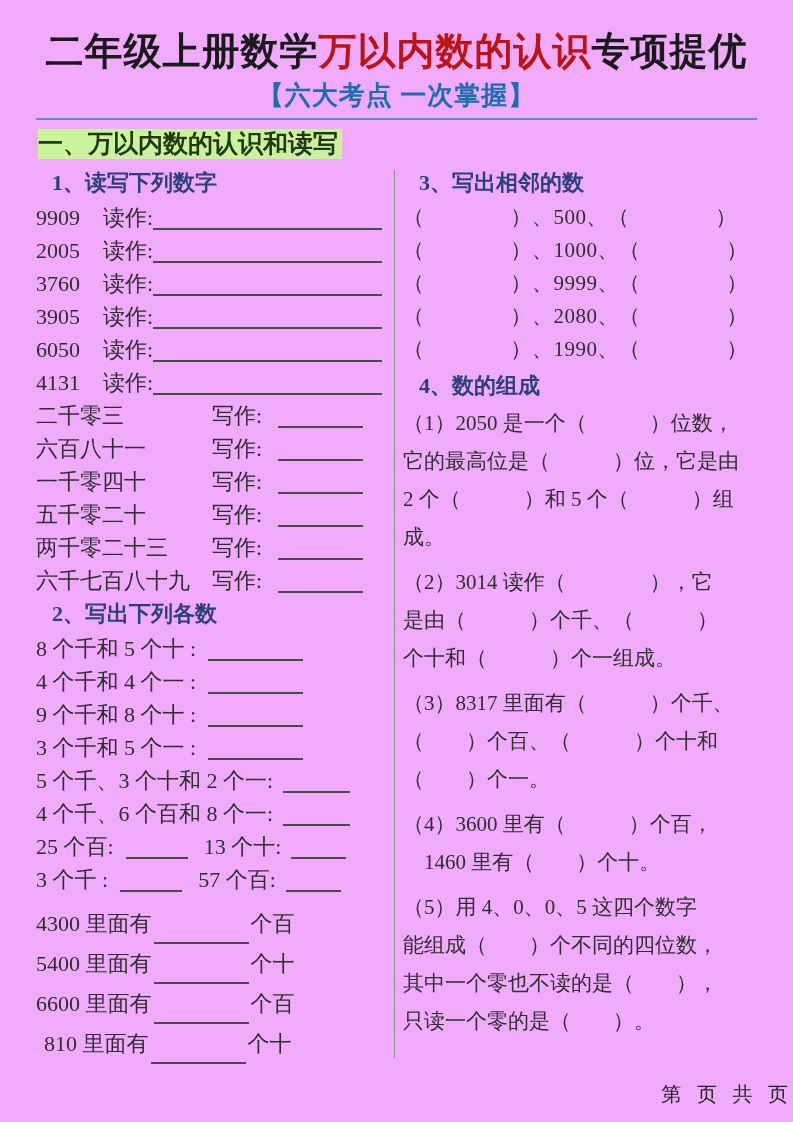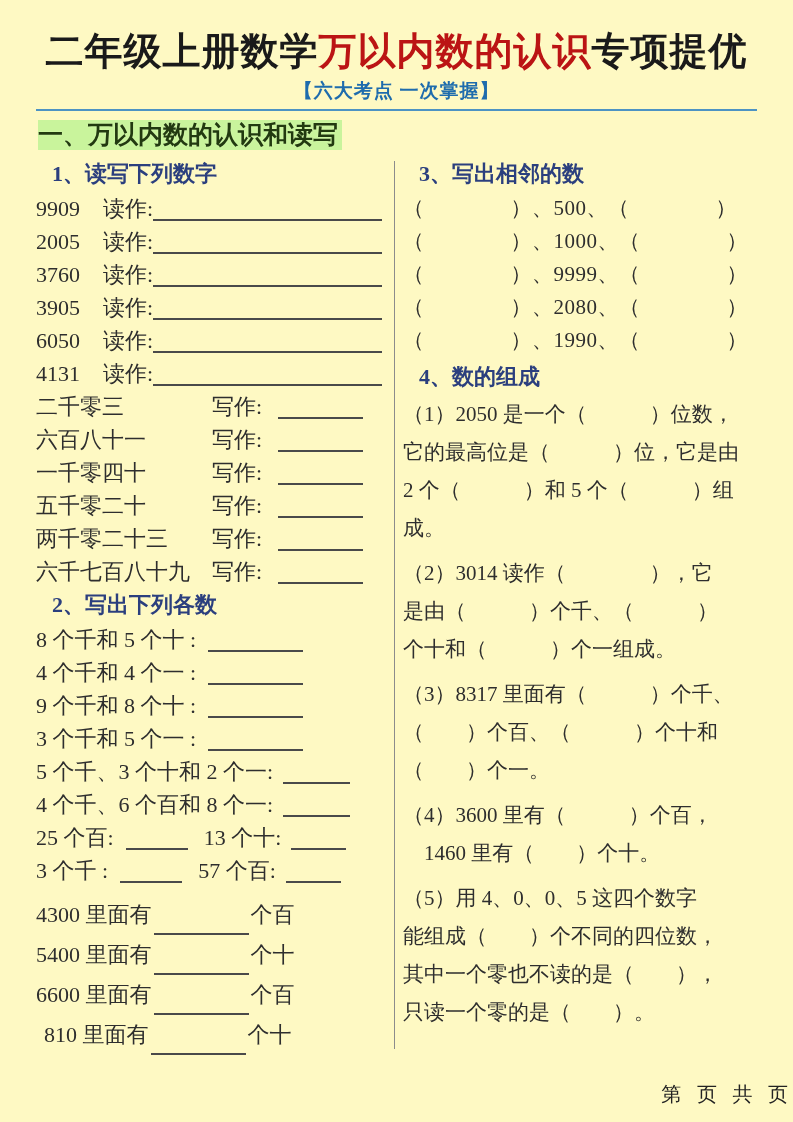--- a/index.html
+++ b/index.html
@@ -1,30 +1,30 @@
 <!DOCTYPE html>
 <html><head>
 <meta charset="utf-8">
 <style>
   * { margin: 0; padding: 0; box-sizing: border-box; }
   html, body { background: #efefef; }
   body { font-family: "Liberation Serif", "DejaVu Serif", serif; color: #2e2e2e; }
   .page {
-    width: 793px; height: 1122px; background: #fef9c3;
+    width: 793px; height: 1122px; background: #f0abfc;
     margin: 0 auto; padding: 28px 36px 0 36px; position: relative; overflow: hidden;
   }
 
   
   .title {
     text-align: center; font-size: 38px; font-weight: 900; letter-spacing: 1px;
     color: #1a1a1a; line-height: 1.25; white-space: nowrap;
   }
   .title .red { color: #bb1414; }
   .subtitle {
-    text-align: center; font-size: 19px; font-weight: 700; color: #1e6cad;
+    text-align: center; font-size: 26px; font-weight: 700; color: #1e6cad;
     margin-top: 2px; letter-spacing: 1px;
   }
   .blue-rule { border: none; border-top: 2px solid #4d93c3; margin: 5px 0 8px 0; }
 
   .section-heading { font-size: 25px; font-weight: 800; line-height: 1.3; margin: 2px 0 6px 2px; }
   .section-heading .hl {
     color: #223a10; background: #c9f49c; padding: 1px 4px 2px 0;
     text-shadow: 0 0 2px #d9f9b4;
   }
 

